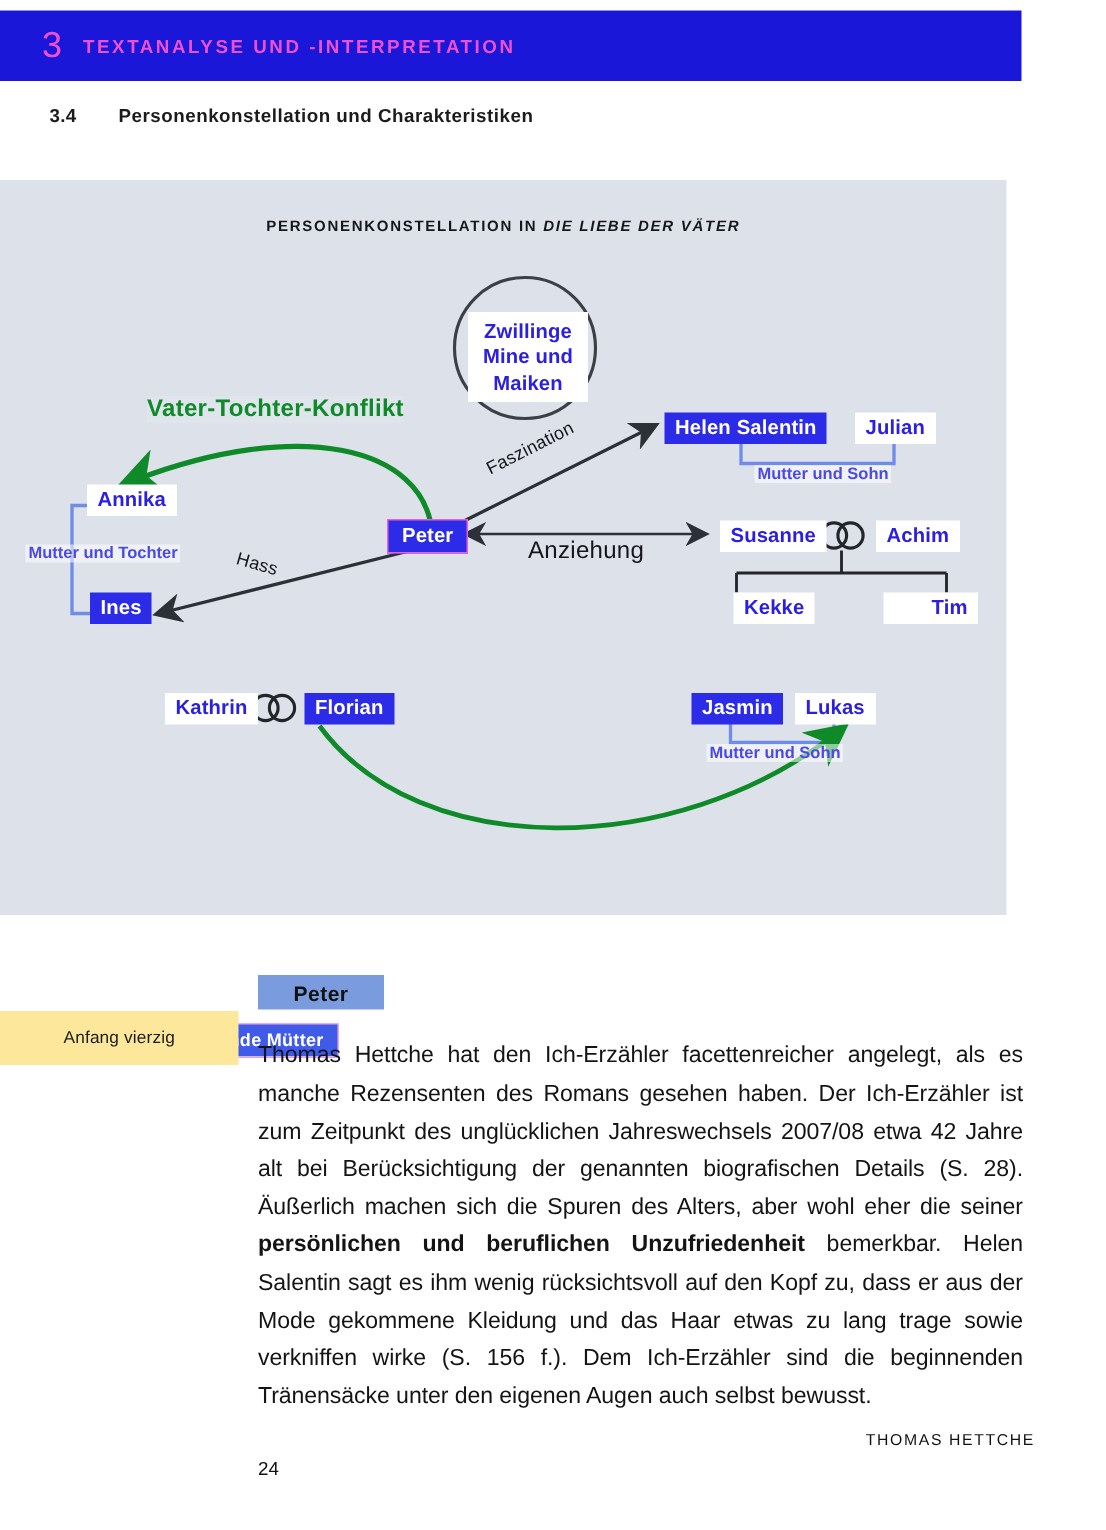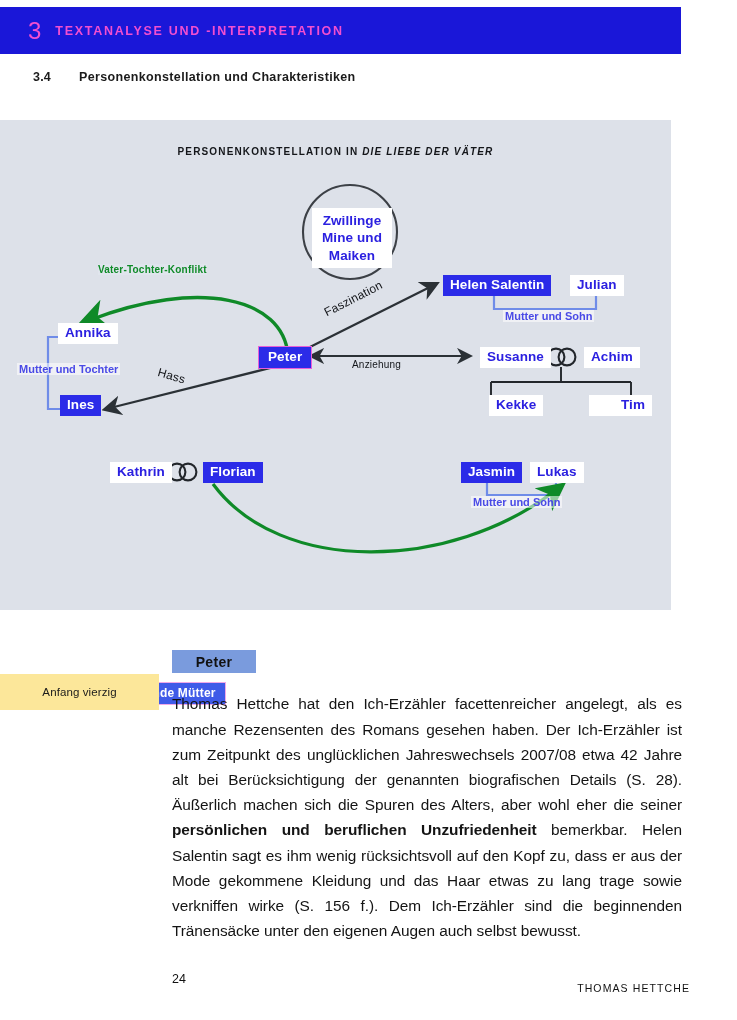--- a/index.html
+++ b/index.html
@@ -116,21 +116,21 @@
     position: absolute;
     font-size: 11px;
     font-weight: 700;
     color: #4a4ae6;
     white-space: nowrap;
     background: rgba(255,255,255,0.55);
     padding: 0 2px;
   }
   .edge-label {
     position: absolute;
-    font-size: 10px;
+    font-size: 16px;
     color: #14161a;
     white-space: nowrap;
     letter-spacing: 0.2px;
   }
   .edge-label.green {
     color: #0f8a28;
     font-weight: 600;
     background: rgba(226,232,240,0.6);
   }
   .edge-label.rot-faszination {
@@ -211,21 +211,21 @@
   #footer-page {
     position: absolute;
     left: 172px;
     top: 972px;
     font-size: 12.5px;
     color: #111;
   }
   #footer-title {
     position: absolute;
     right: 47px;
-    top: 982px;
+    top: 954px;
     font-size: 10.5px;
     letter-spacing: 1.1px;
     color: #111;
     font-weight: 500;
   }
 </style>
 </head>
 <body>
 
 <div id="chapter-banner">

